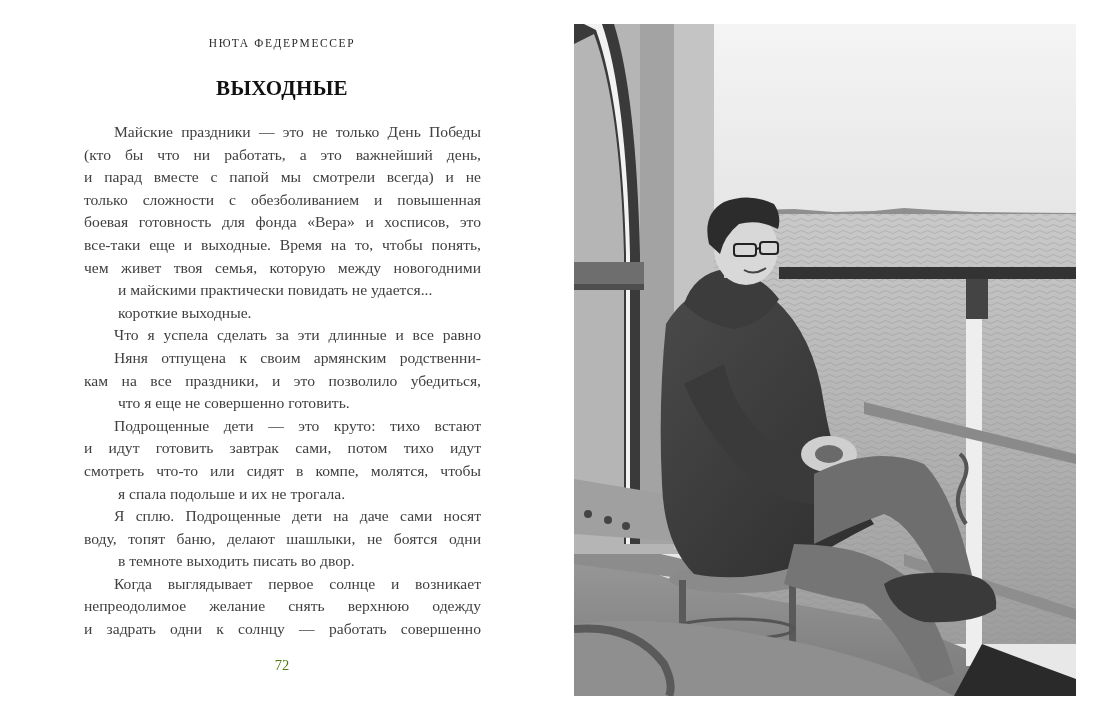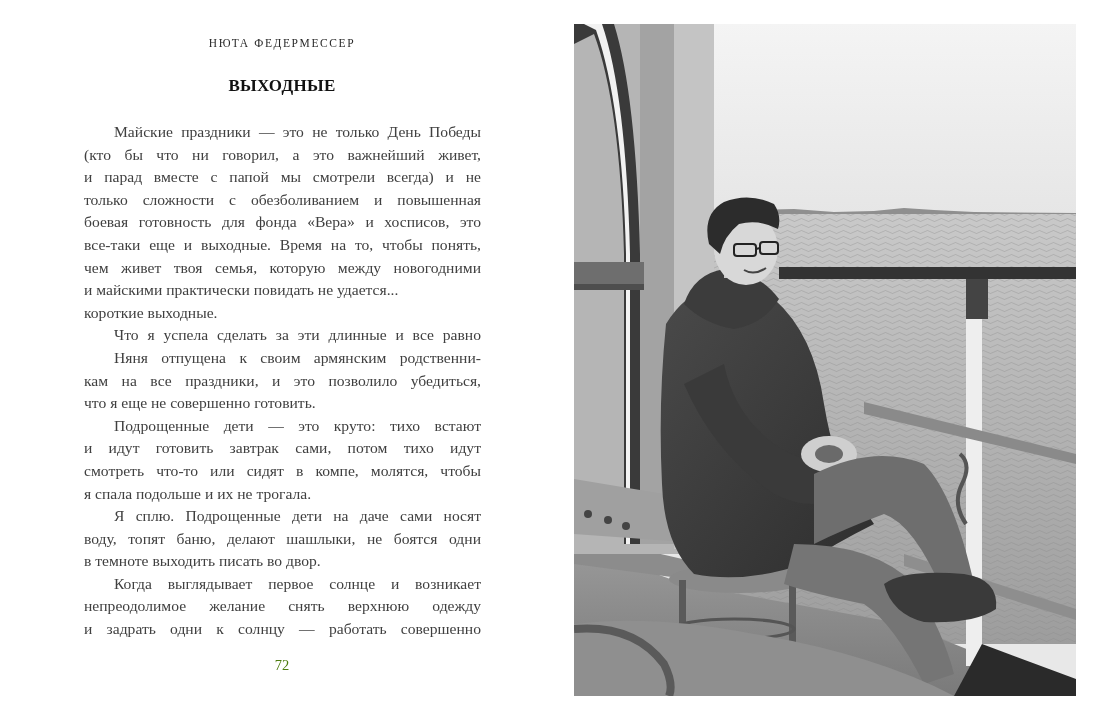--- a/index.html
+++ b/index.html
@@ -8,32 +8,32 @@
 
   .page-left {
     position: absolute; left: 0; top: 0; width: 560px; height: 726px;
   }
   .running-head {
     position: absolute; left: 84px; width: 396px; top: 37px;
     text-align: center; font-size: 11.5px; letter-spacing: 1.6px; color: #2a2a2a;
   }
   .chapter-title {
     position: absolute; left: 84px; width: 396px; top: 76px;
-    text-align: center; font-size: 17px; font-weight: bold; letter-spacing: 0.3px; color: #111;
+    text-align: center; font-size: 21px; font-weight: bold; letter-spacing: 0.3px; color: #111;
   }
   .body-text {
     position: absolute; left: 84px; top: 121px; width: 397px;
     font-size: 15.6px; line-height: 22.6px; color: #404040;
   }
   .line {
     display: block; white-space: nowrap; text-align: justify; text-align-last: justify;
     height: 22.6px; overflow: hidden;
   }
   .line.indent { padding-left: 30px; }
-  .line.last { text-align-last: left; }
+  .line.last { text-align-last: left; margin-left: 34px; }
   .page-number {
     position: absolute; left: 84px; width: 396px; top: 657px;
     text-align: center; font-size: 14.5px; color: #4d7c0f;
   }
 
   
   .photo {
     position: absolute; left: 574px; top: 24px; width: 502px; height: 672px;
     overflow: hidden; background: #e8e8e8;
   }
@@ -41,21 +41,21 @@
 </style>
 </head>
 <body>
 
 <div class="page-left">
   <div class="running-head">НЮТА ФЕДЕРМЕССЕР</div>
   <div class="chapter-title">ВЫХОДНЫЕ</div>
 
   <div class="body-text">
     <span class="line indent">Майские праздники — это не только День Победы</span>
-    <span class="line">(кто бы что ни говорил, а это важнейший живет,</span>
+    <span class="line">(кто бы что ни работать, а это важнейший день,</span>
     <span class="line">и парад вместе с папой мы смотрели всегда) и не</span>
     <span class="line">только сложности с обезболиванием и повышенная</span>
     <span class="line">боевая готовность для фонда «Вера» и хосписов, это</span>
     <span class="line">все-таки еще и выходные. Время на то, чтобы понять,</span>
     <span class="line">чем живет твоя семья, которую между новогодними</span>
     <span class="line last">и майскими практически повидать не удается...</span>
     <span class="line last">короткие выходные.</span>
     <span class="line indent">Что я успела сделать за эти длинные и все равно</span>
     <span class="line indent">Няня отпущена к своим армянским родственни-</span>
     <span class="line">кам на все праздники, и это позволило убедиться,</span>

